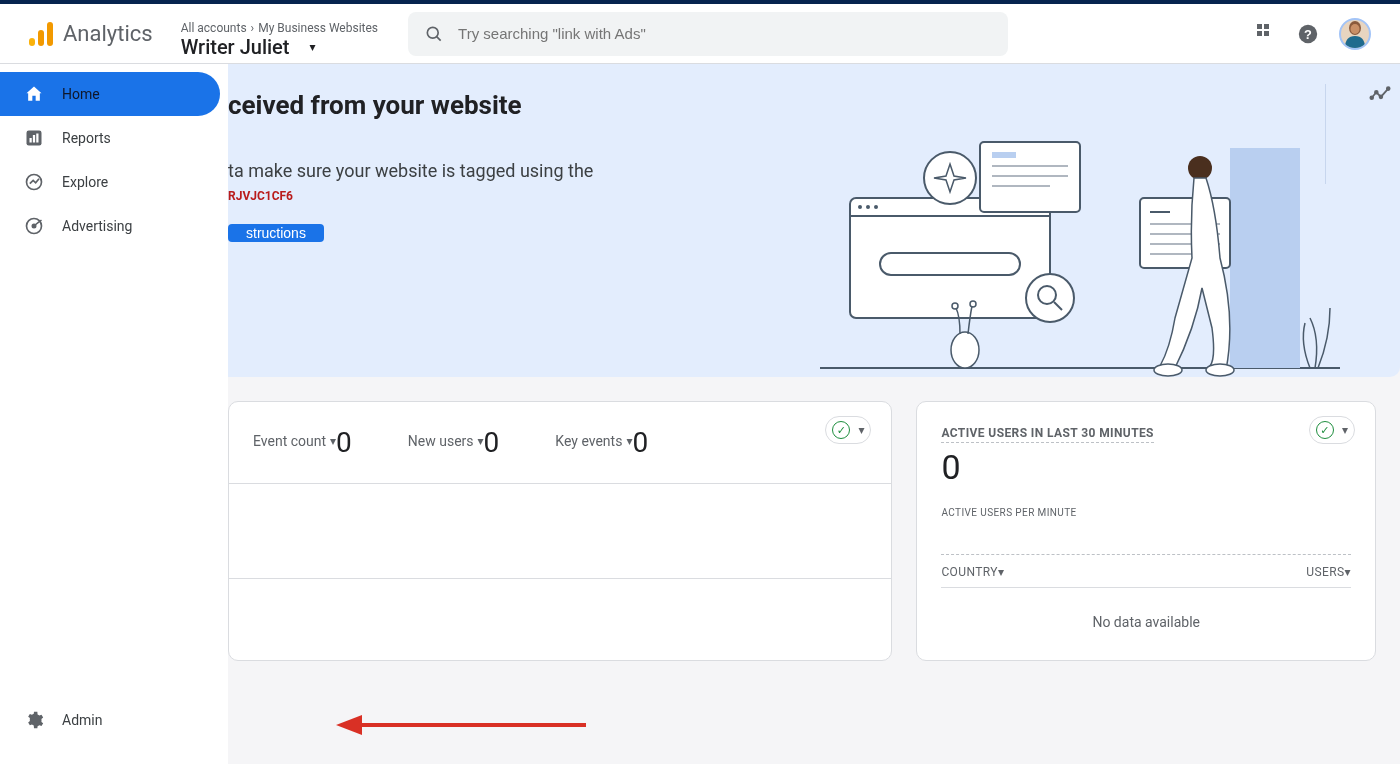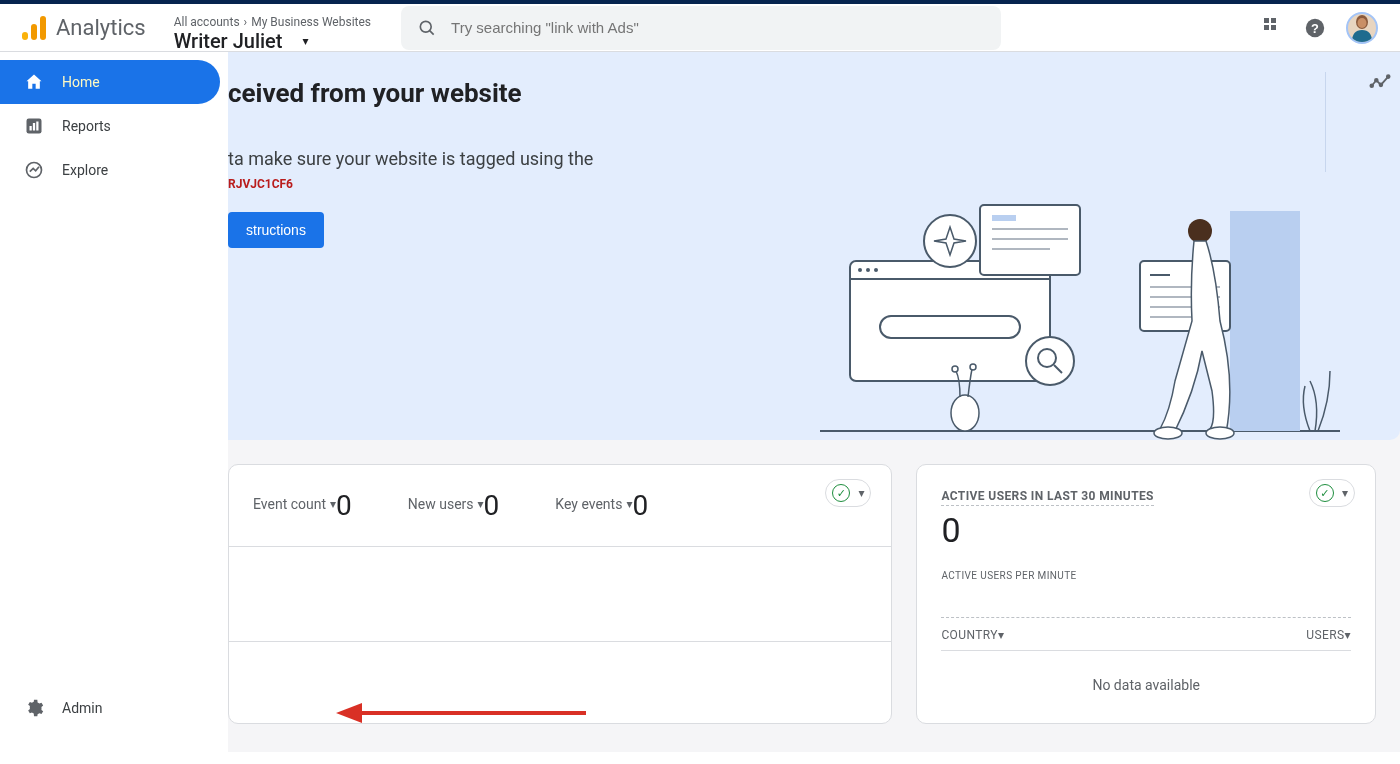--- a/index.html
+++ b/index.html
@@ -14,50 +14,50 @@
     --body-bg:#f5f5f7;
     --green:#1e8e3e;
     --red:#d93025;
     --dark-text:#202124;
     font-family:"Google Sans",Roboto,Arial,sans-serif;
   }
   *{box-sizing:border-box;}
   html,body{margin:0;padding:0;height:764px;width:1400px;overflow:hidden;background:#fff;}
   
   .topstrip{height:4px;background:#06244f;width:100%;}
-  .header{height:48px;display:flex;align-items:center;padding:0 22px;border-bottom:1px solid var(--border);gap:16px;}
+  .header{height:60px;display:flex;align-items:center;padding:0 29px;border-bottom:1px solid var(--border);gap:16px;}
   .logo{display:flex;align-items:center;gap:8px;}
   .logo svg{flex-shrink:0;}
   .logo-text{font-size:22px;color:var(--grey-text);font-weight:400;}
   .breadcrumb-container{display:flex;flex-direction:column;justify-content:center;margin-left:12px;}
   .breadcrumb{font-size:12px;color:var(--grey-text);display:flex;align-items:center;gap:4px;margin-top:12px;}
   .breadcrumb .sep{color:var(--grey-text);}
   .prop-select{font-size:20px;color:var(--dark-text);display:flex;align-items:center;gap:20px;cursor:pointer;font-weight:500;}
   .search{flex:0 0 600px;display:flex;align-items:center;height:44px;background:var(--bg-grey);border-radius:8px;padding:0 16px;margin-left:14px;}
   .search input{border:none;background:transparent;outline:none;font-size:15px;color:var(--grey-text);flex:1;margin-left:12px;}
   .header-right{margin-left:auto;display:flex;align-items:center;gap:20px;}
   .icon-btn{display:flex;align-items:center;justify-content:center;color:var(--grey-icon);cursor:pointer;}
   .avatar{width:32px;height:32px;border-radius:50%;border:2px solid #a3c4f7;overflow:hidden;background:#e8d5c0;display:flex;align-items:flex-end;justify-content:center;}
   
   .layout{display:flex;height:700px;}
   .sidebar{width:228px;background:#fff;display:flex;flex-direction:column;padding-top:8px;position:relative;z-index:3;}
   .nav-item{display:flex;align-items:center;gap:18px;height:44px;padding-left:24px;color:#3c4043;font-size:14px;cursor:pointer;border-radius:0 22px 22px 0;margin-right:8px;}
-  .nav-item.active{background:var(--blue);color:#fef9c3;}
+  .nav-item.active{background:var(--blue);color:#0f172a;}
   .nav-item .nav-icon{width:20px;height:20px;display:flex;align-items:center;justify-content:center;}
   .nav-item.active .nav-icon{color:#fff;}
   .nav-item:not(.active) .nav-icon{color:var(--grey-icon);}
   .admin-item{margin-top:auto;margin-bottom:22px;}
   
   .content{flex:1;position:relative;overflow:hidden;background:var(--body-bg);}
-  .banner{height:388px;background:var(--panel-bg);position:relative;padding:26px 40px 0 0;margin-left:-180px;border-radius:0 0 10px 10px;}
+  .banner{height:313px;background:var(--panel-bg);position:relative;padding:26px 40px 0 0;margin-left:-180px;border-radius:0 0 10px 10px;}
   .banner-inner{margin-left:180px;}
   .banner-title{font-size:26px;color:var(--dark-text);margin:0 0 40px 0;}
   .banner-desc{font-size:18px;color:#3c4043;margin:0 0 4px 0;}
   .tag-id{font-weight:700;font-size:12px;color:#b91c1c;}
-  .banner-btn{margin-top:20px;background:var(--blue);color:#fff;border:none;border-radius:4px;font-size:14px;padding:10px 18px;cursor:pointer;}
+  .banner-btn{margin-top:20px;background:var(--blue);color:#fff;border:none;border-radius:4px;font-size:14px;padding:1px 18px;cursor:pointer;}
   .banner-illus{position:absolute;right:60px;bottom:-1px;width:520px;height:240px;}
   .banner-corner{position:absolute;right:-10px;top:20px;width:60px;display:flex;align-items:center;justify-content:center;}
   .divider-v{position:absolute;right:74px;top:20px;bottom:auto;height:100px;width:1px;background:#c7d6ee;}
   
   .cards{display:flex;gap:24px;padding:24px 24px 0 0;margin-left:-180px;padding-left:180px;}
   .card{background:#fff;border:1px solid var(--card-border);border-radius:10px;flex:1;min-height:260px;padding:20px 24px;position:relative;}
   .card.big{flex:1.5;}
   .metric-row{display:flex;gap:56px;}
   .metric-head{font-size:14px;color:var(--grey-text);display:flex;align-items:center;gap:4px;cursor:pointer;}
   .metric-val{font-size:28px;color:var(--dark-text);margin-top:4px;font-weight:400;}
@@ -157,20 +157,30 @@
       <span>Reports</span>
     </div>
     <div class="nav-item">
       <span class="nav-icon">
         <svg width="20" height="20" viewBox="0 0 24 24" fill="none" stroke="currentColor" stroke-width="2">
             <circle cx="12" cy="12" r="9"></circle>
             <path d="M7 14 L11 10 L14 13 L18 8"></path>
           </svg>
       </span>
       <span>Explore</span>
+    </div>
+    <div class="nav-item">
+      <span class="nav-icon">
+        <svg width="20" height="20" viewBox="0 0 24 24" fill="none" stroke="currentColor" stroke-width="2">
+            <circle cx="12" cy="12" r="9"></circle>
+            <path d="M12 12 Q18 7 21 5"></path>
+            <circle cx="12" cy="12" r="2" fill="currentColor"></circle>
+          </svg>
+      </span>
+      <span>Advertising</span>
     </div>
     <div class="nav-item admin-item">
       <span class="nav-icon">
         <svg width="20" height="20" viewBox="0 0 24 24" fill="currentColor">
             <path d="M12 8a4 4 0 100 8 4 4 0 000-8zm9 4a7.9 7.9 0 00-.1-1.3l2.1-1.6-2-3.4-2.5 1a7.7 7.7 0 00-2.2-1.3L16 2h-4l-.3 2.4a7.7 7.7 0 00-2.2 1.3l-2.5-1-2 3.4 2.1 1.6A8 8 0 007 12c0 .4 0 .9.1 1.3L5 14.9l2 3.4 2.5-1c.7.5 1.4 1 2.2 1.3L12 22h4l.3-2.4c.8-.3 1.5-.8 2.2-1.3l2.5 1 2-3.4-2.1-1.6c.1-.4.1-.9.1-1.3z"></path>
           </svg>
       </span>
       <span>Admin</span>
     </div>
   </div>

